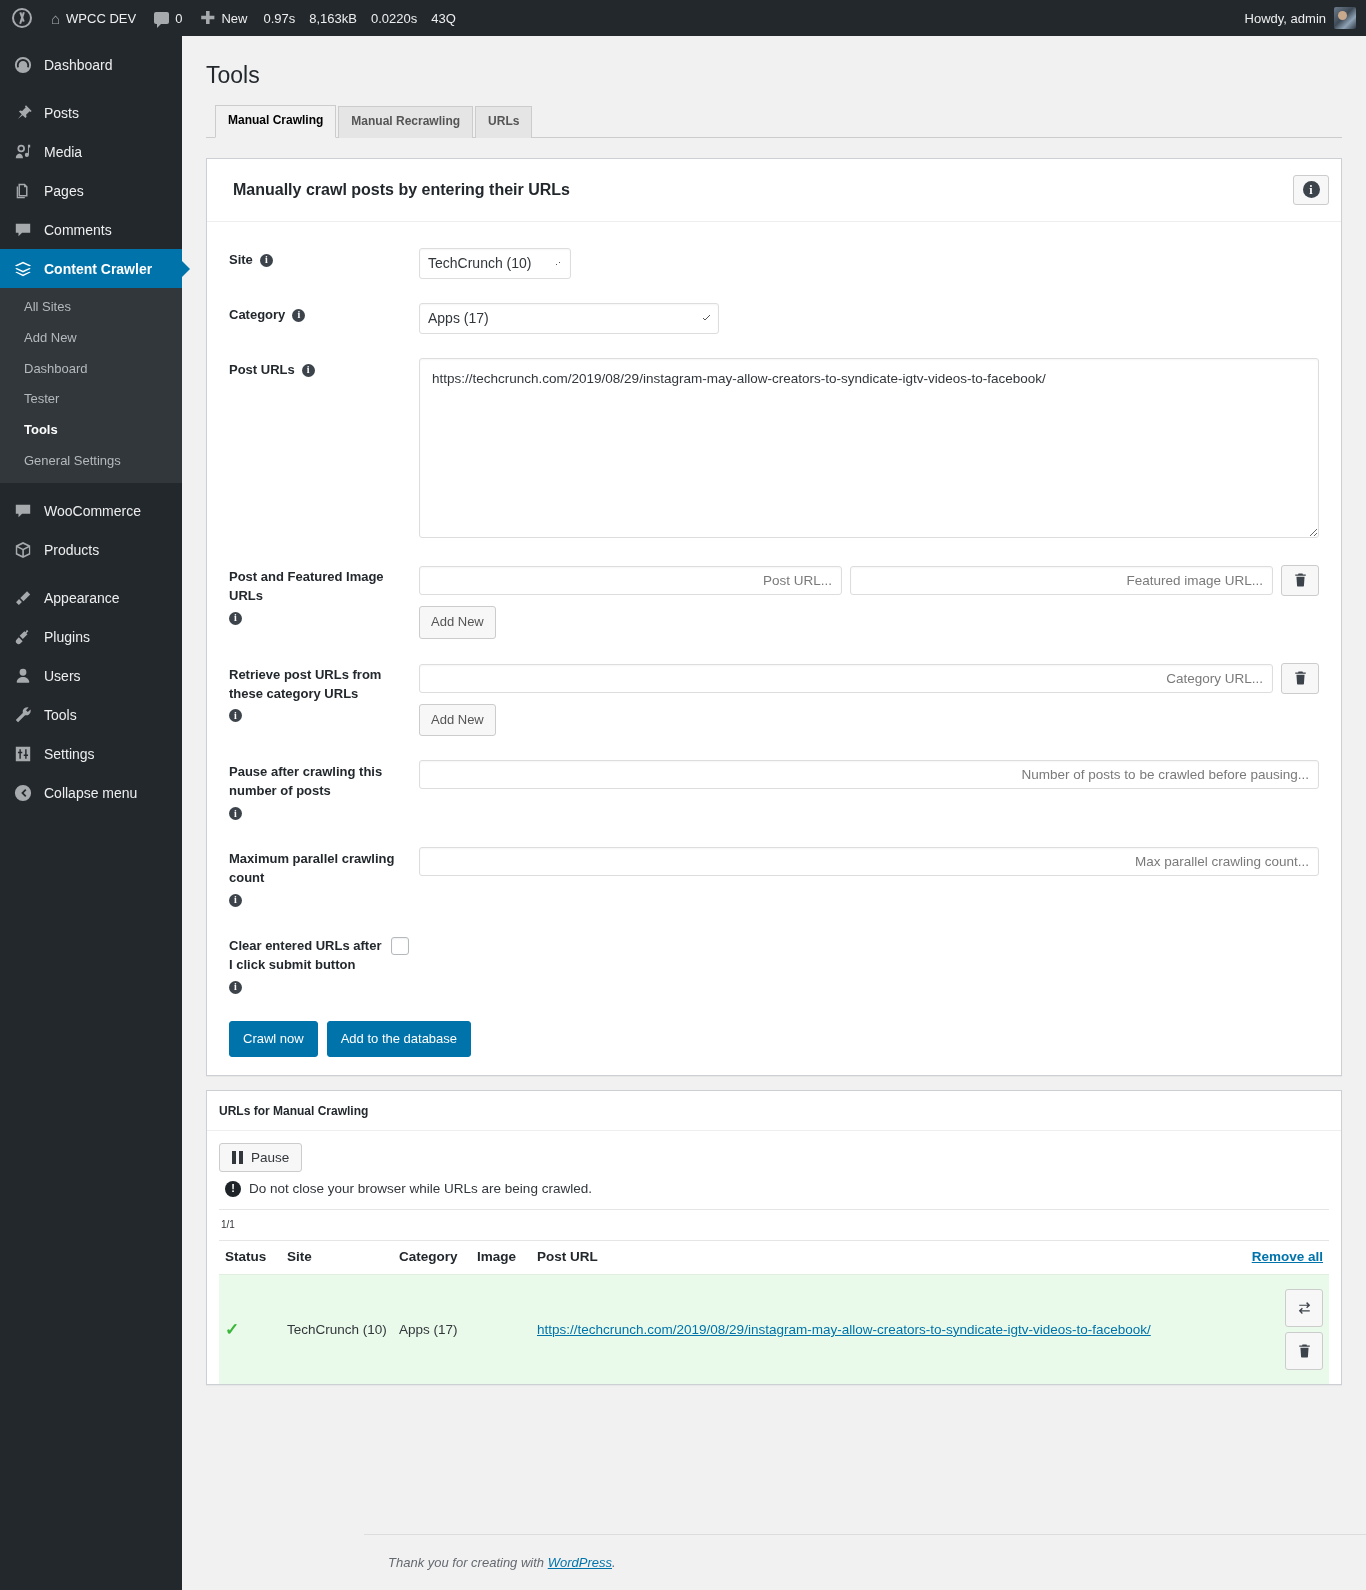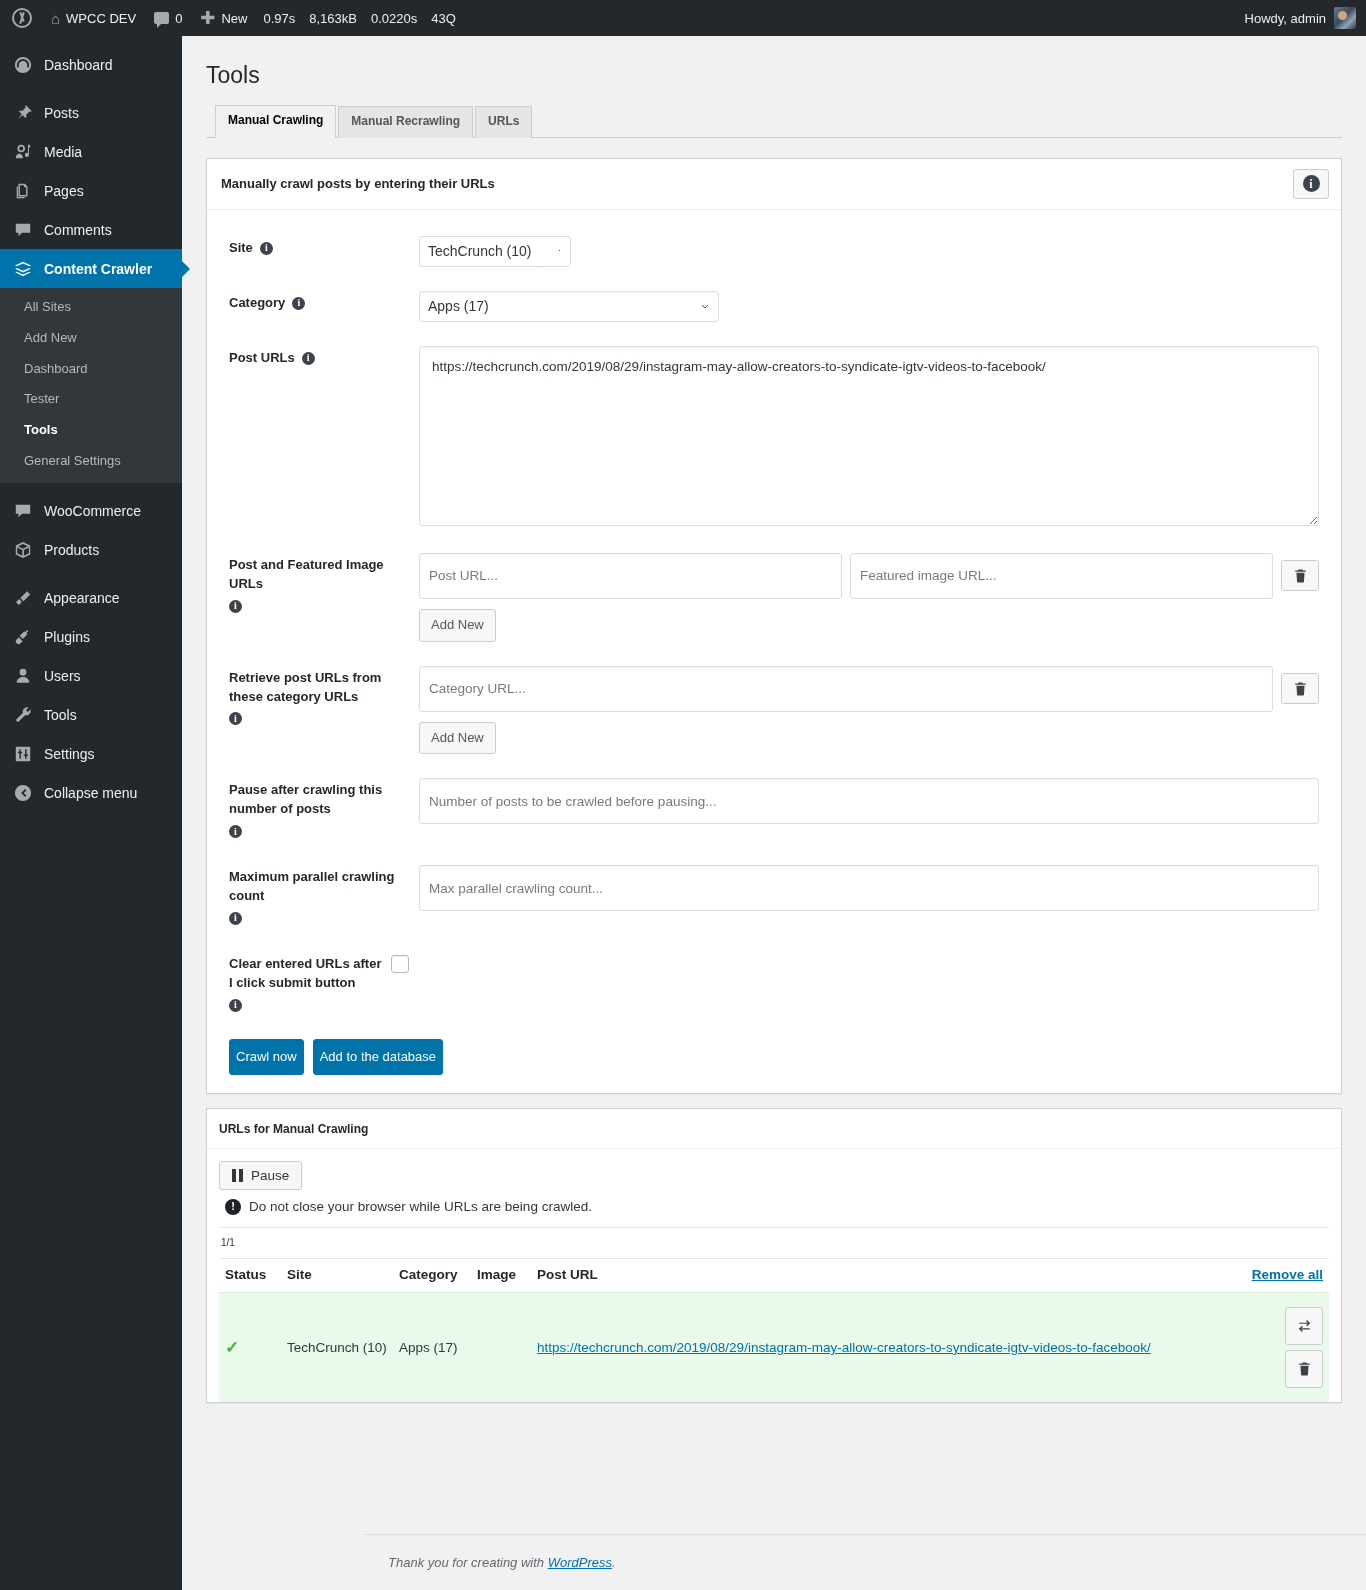--- a/index.html
+++ b/index.html
@@ -115,21 +115,21 @@
   
   .postbox {
     background:#fff; border:1px solid #ccd0d4; margin-top:20px;
     box-shadow:0 1px 1px rgba(0,0,0,.04);
   }
   .postbox-header {
     display:flex; align-items:center; justify-content:space-between;
     padding:10px 12px; border-bottom:1px solid #eee;
     min-height:44px;
   }
-  .postbox-title { font-size:13px; font-weight:600; color:#23282d; margin:0; padding-left:2px;text-align:center;}
+  .postbox-title { font-size:16px; font-weight:600; color:#23282d; margin:12px; padding-left:2px;text-align:center;}
   .info-btn {
     width:36px; height:30px; background:#f7f7f7; border:1px solid #ccc;
     border-radius:3px; display:flex; align-items:center; justify-content:center;
     cursor:pointer;
   }
   .info-circle {
     width:17px; height:17px; border-radius:50%; background:#3c434a; color:#fff;
     font-size:12px; font-weight:700; font-family:"Liberation Serif", serif;
     display:flex; align-items:center; justify-content:center; line-height:1;
   }
@@ -159,41 +159,41 @@
   select.wpselect.site { width:152px; }
   select.wpselect.cat  { width:300px; }
 
   textarea.urls {
     width:100%; height:180px; resize:vertical;
     border:1px solid #ddd; border-radius:3px; padding:10px 12px;
     font-family:"Liberation Sans", sans-serif; font-size:13.5px; color:#32373c;
     line-height:1.5; box-shadow:0 1px 2px rgba(0,0,0,.04) inset; outline:none;
   }
   input.txt {
-    border:1px solid #ddd; border-radius:3px; height:46px;
+    border:1px solid #ddd; border-radius:3px; height:29px;
     padding:4px 9px; font-size:13.5px; color:#32373c;
-    box-shadow:0 1px 2px rgba(0,0,0,.04) inset; background:#fff; outline:none;
+    box-shadow:0 1px 2px rgba(0,0,0,.04) inset; background:#fff; outline:none;text-align:right;
   }
   input.txt::placeholder { color:#7a7a7a; opacity:1; }
   .inline-row { display:flex; align-items:center; gap:8px; }
   .btn-light {
     background:#f7f7f7; border:1px solid #ccc; border-radius:3px;
     color:#555; font-size:13px; padding:5px 11px; cursor:pointer; line-height:1.6;
   }
   .icon-btn {
     width:38px; height:31px; background:#f7f7f7; border:1px solid #ccc;
     border-radius:3px; display:flex; align-items:center; justify-content:center;
     cursor:pointer; flex:0 0 38px;
   }
   .icon-btn svg { width:15px; height:16px; fill:#3c434a; }
   .addnew-wrap { margin-top:10px; }
 
   .btn-primary {
     background:#0073aa; border:1px solid #0073aa; color:#fff;
-    font-size:13px; padding:6px 6px; border-radius:3px; cursor:pointer;
+    font-size:13px; padding:6px 13px; border-radius:3px; cursor:pointer;
     line-height:1.7; font-weight:400;
   }
   .checkbox {
     width:18px; height:18px; border:1px solid #b4b9be; background:#fff;
     border-radius:3px; display:inline-block; vertical-align:middle;
     box-shadow:0 1px 2px rgba(0,0,0,.06) inset;
   }
   .submit-row { padding:10px 10px 6px 10px; display:flex; gap:9px; }
 
   

